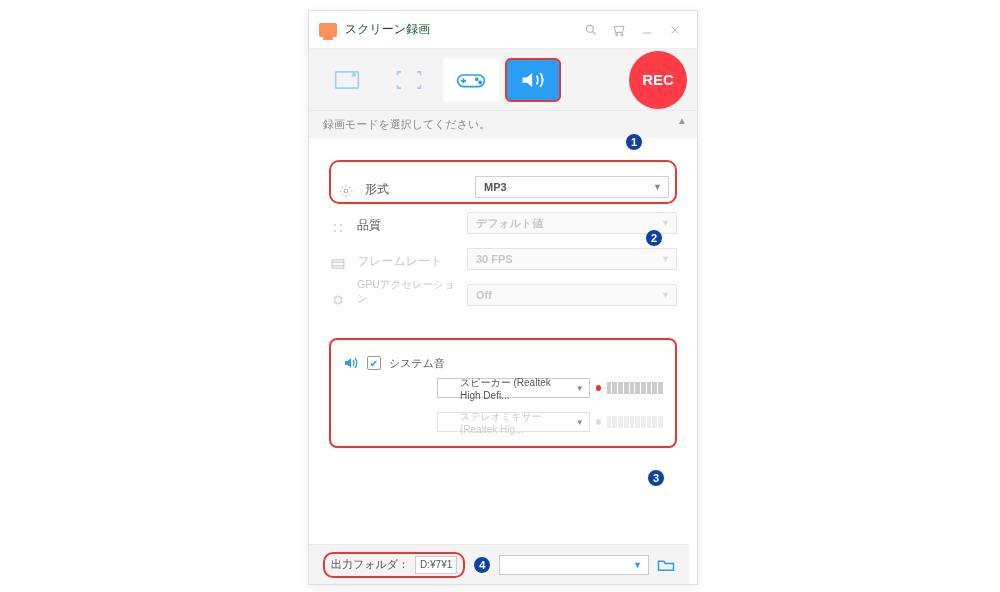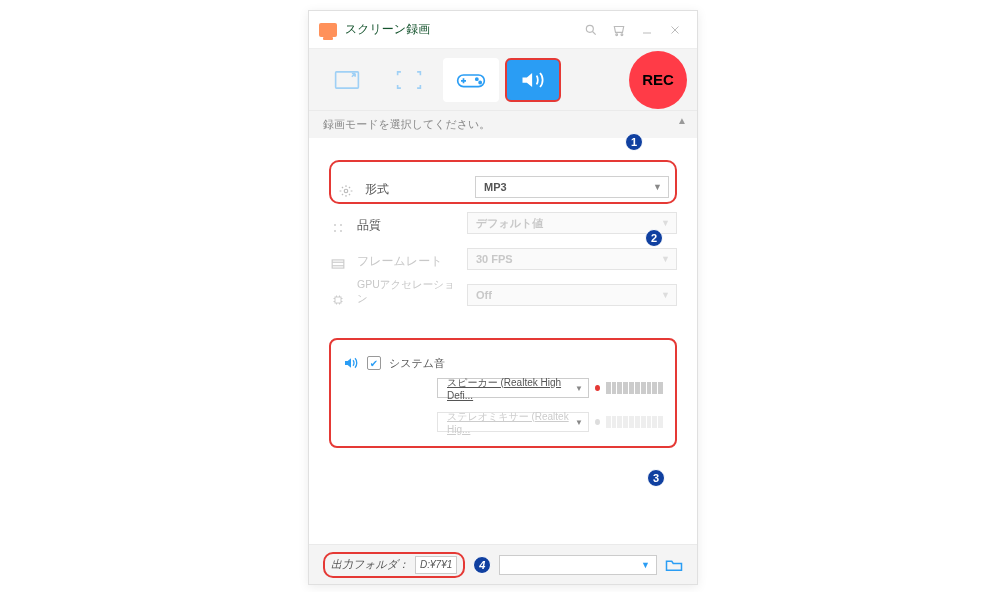--- a/index.html
+++ b/index.html
@@ -70,21 +70,21 @@
   .modebtn.white{ background:#fff; }
   .modebtn.selected{
     background:#2a9df4;
     border:2px solid #e53935;
     border-radius:6px;
   }
   .rec-btn{
     width:58px;height:58px;
     border-radius:50%;
     background:#ff3b47;
-    color:#000000;
+    color:#ffffff;
     font-weight:bold;
     font-size:15px;
     display:flex;align-items:center;justify-content:center;
     margin-left:auto;
     cursor:pointer;
   }
   .mode-hint{
     font-size:11px;
     color:#888;
     padding: 6px 0 6px 14px;
@@ -156,22 +156,22 @@
     display:flex;align-items:center;gap:8px;height:26px;
   }
   .chk{
     width:14px;height:14px;border:1px solid #999;background:#fff;border-radius:2px;
     display:flex;align-items:center;justify-content:center;font-size:10px;color:#2a9df4;
     cursor:pointer;
   }
   .chk.disabled{border-color:#ddd;cursor:default;}
   .audio-select{
     width:180px;height:20px;border:1px solid #ccc;background:#fff;
-    display:flex;align-items:center;font-size:10px;padding:0 16px 0 9px;position:relative;
-    color:#555;cursor:pointer;text-decoration:underline;
+    display:flex;align-items:center;font-size:10px;padding:0 16px 0 22px;position:relative;
+    color:#555;cursor:pointer;
   }
   .audio-select.disabled{color:#ccc;border-color:#e4e4e4;cursor:default;}
   .audio-select .arrow{position:absolute;right:5px;font-size:8px;color:#888;}
   .meter-row{
     display:flex;align-items:center;gap:6px;height:20px;margin-left:94px;margin-top:2px;
   }
   .rec-dot{width:6px;height:6px;border-radius:50%;background:#e53935;}
   .rec-dot.muted{background:#ddd;}
   .meter{
     width:70px;height:12px;
@@ -185,28 +185,27 @@
   .hotkey{
     padding:6px 28px 14px 28px;
     display:flex;align-items:center;gap:22px;
     font-size:12px;color:#555;
   }
   .hotkey .hk-label{color:#555;}
   .hotkey .hk-key{background:#ffff66;color:#444;padding:0 4px;font-size:11px;border:1px solid #e6e000;}
   
   .output-bar{
     position:absolute;
-    left:0;right:0;bottom:0;
+    left:0;right:8px;bottom:0;
     height:40px;
     background:#f4f4f4;
     display:flex;align-items:center;
     padding:0 14px;
     gap:8px;
     border-top:1px solid #eaeaea;
-    font-style:italic;
   }
   .out-pill{
     border:2px solid #e53935;border-radius:10px;
     display:flex;align-items:center;height:26px;
     padding:0 6px;gap:6px;
   }
   .out-label{font-size:11px;color:#555;}
   .out-path{
     min-width:40px;height:18px;border:1px solid #ccc;background:#fff;
     font-size:10px;display:flex;align-items:center;padding:0 4px;color:#555;

